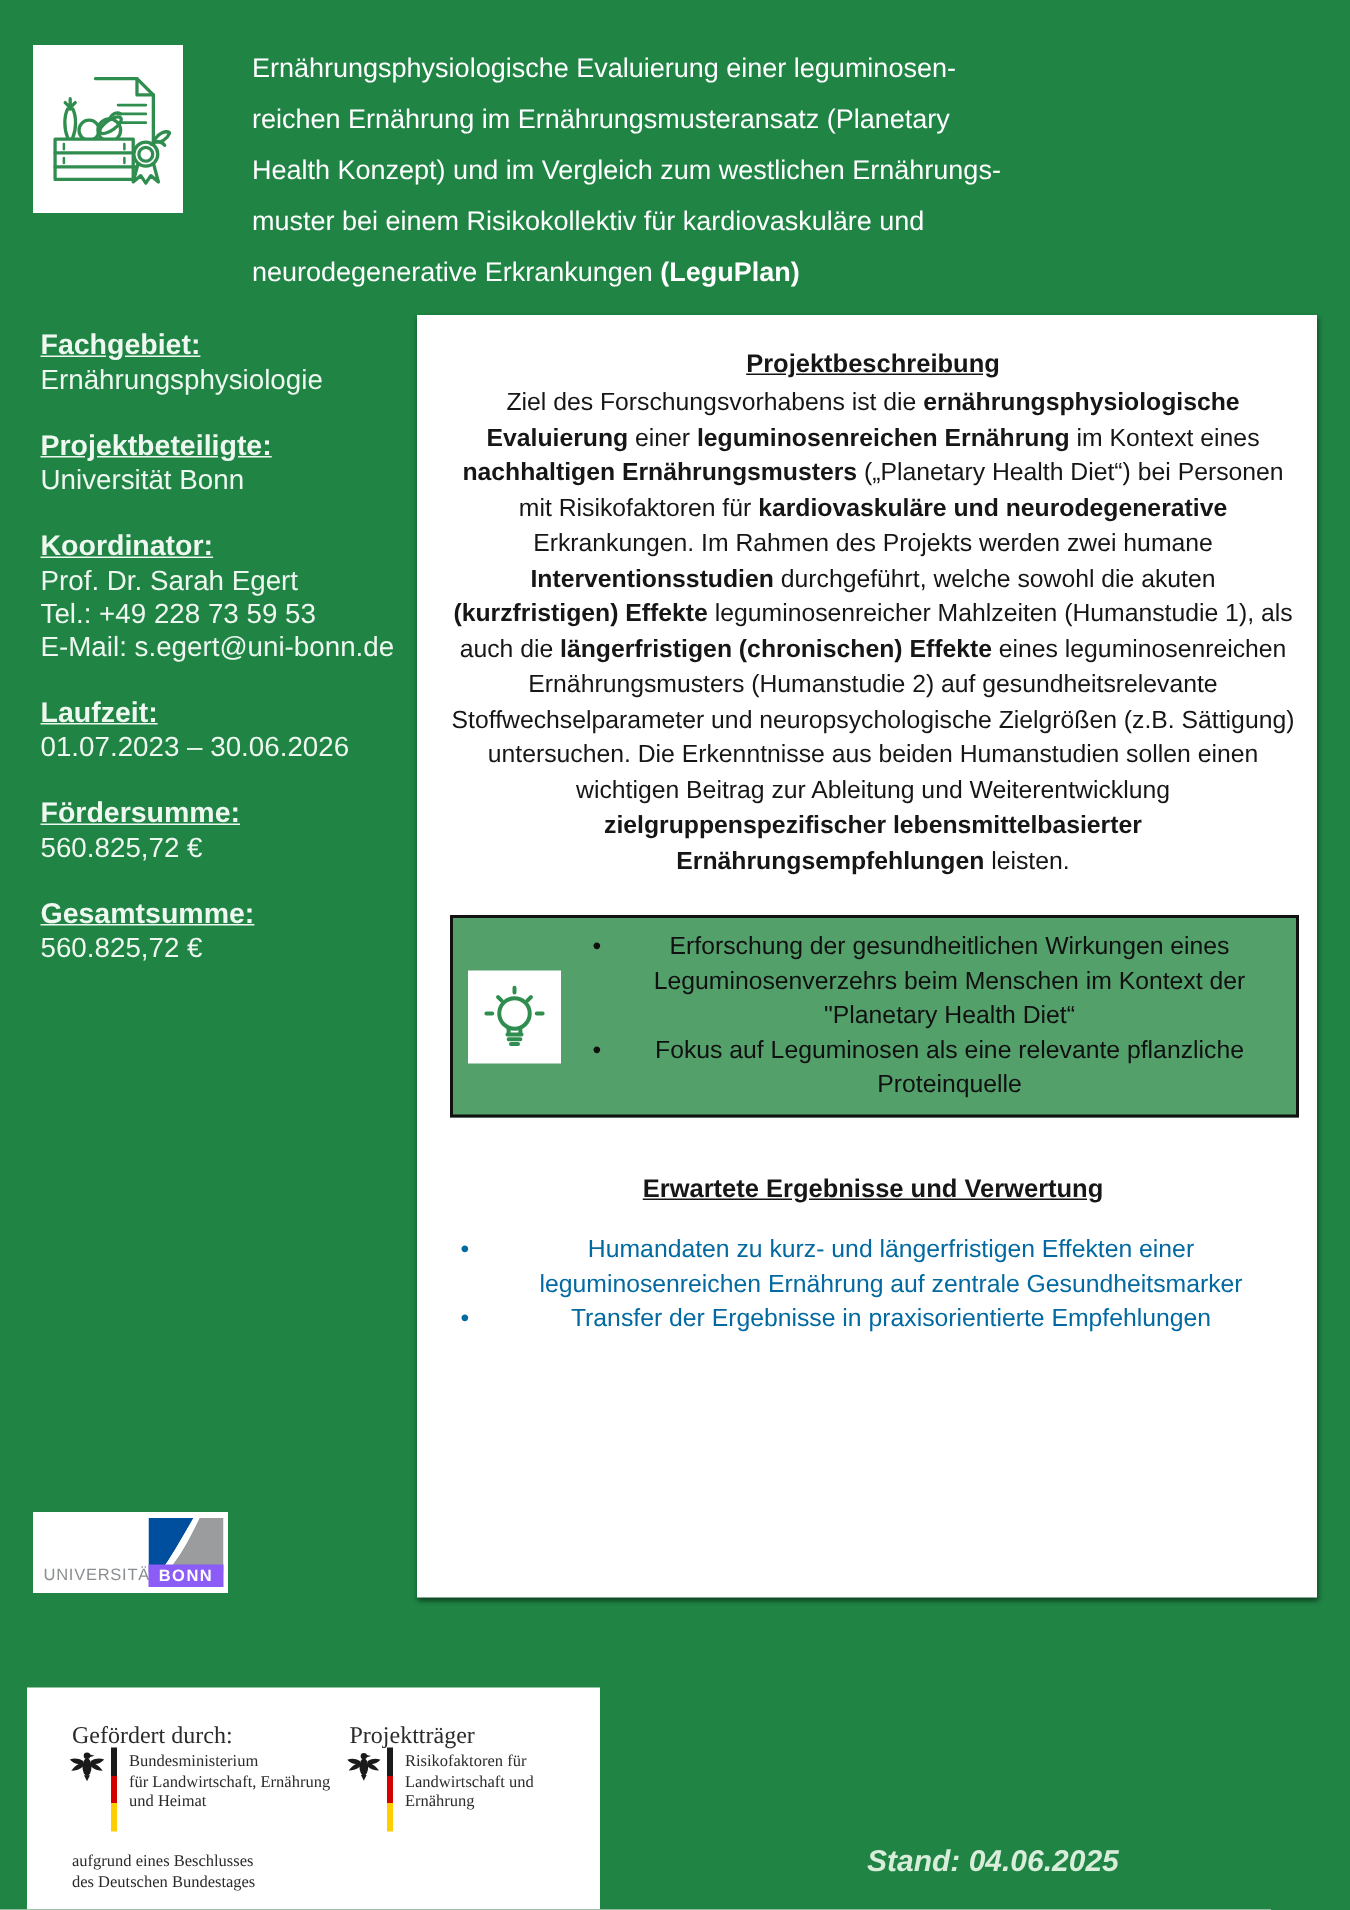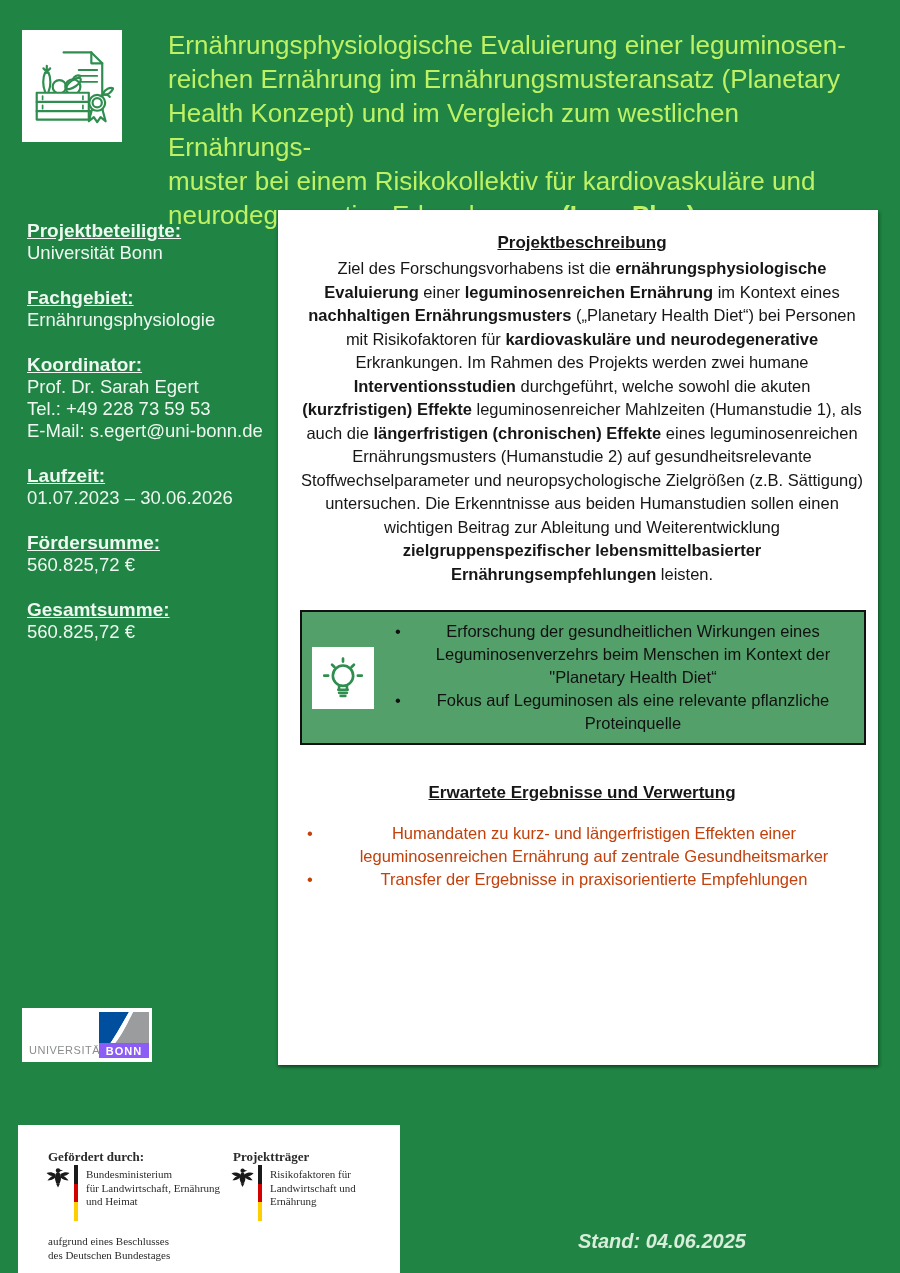--- a/index.html
+++ b/index.html
@@ -12,21 +12,21 @@
   }
   .b { font-weight:700; }
 
   
   .icon-box {
     position:absolute; left:22px; top:30px; width:100px; height:112px;
     background:#ffffff; display:flex; align-items:center; justify-content:center;
   }
   .page-title {
     position:absolute; left:168px; top:28px; width:712px;
-    font-size:26px; line-height:34px; color:#bef264; font-weight:400;
+    font-size:18px; line-height:34px; color:#ffffff; font-weight:400;
   }
 
   
   .sidebar { position:absolute; left:27px; top:220px; width:250px; }
   .sb-section { margin-bottom:23px; }
   .sb-label {
     font-weight:700; text-decoration:underline; font-size:19px; line-height:22px;
   }
   .sb-lines div { font-size:18.5px; line-height:22px; }
 
@@ -56,21 +56,21 @@
   ul.bullets { list-style:none; }
   ul.bullets li {
     position:relative; padding-left:24px; font-size:16.5px; line-height:23px;
   }
   ul.bullets li::before {
     content:"\2022"; position:absolute; left:7px; top:0;
   }
   .highlight-box ul.bullets { flex:1; color:#101010; }
 
   .results-heading { margin-top:36px; }
-  .results-list { color:#c2410c; margin-top:17px; }
+  .results-list { color:#0369a1; margin-top:17px; }
 
   
   .uni-box {
     position:absolute; left:22px; top:1008px; width:130px; height:54px;
     background:#ffffff;
   }
   .uni-graphic { position:absolute; right:3px; top:4px; }
   .uni-wordmark {
     position:absolute; left:7px; bottom:6px;
     font-size:11px; letter-spacing:0.5px; color:#8a8d8f; font-weight:400;
@@ -80,21 +80,21 @@
     background:#8b5cf6; color:#ffffff; font-weight:700; font-size:11px;
     display:flex; align-items:center; justify-content:center; letter-spacing:1px;
   }
 
   
   .funding-box {
     position:absolute; left:18px; top:1125px; width:382px; height:148px;
     background:#ffffff; color:#2b2b2b;
     font-family:"Liberation Serif", serif;
   }
-  .fund-label { position:absolute; font-size:13px; font-weight:700; }
+  .fund-label { position:absolute; font-size:16px; font-weight:400; }
   .fund-label.left { left:30px; top:24px; }
   .fund-label.right { left:215px; top:24px; }
   .gov-logo { position:absolute; display:flex; }
   .gov-logo.left { left:28px; top:40px; }
   .gov-logo.right { left:213px; top:40px; }
   .flag-stripe { width:4px; height:56px; margin:0 8px 0 4px; display:flex; flex-direction:column; }
   .flag-stripe span { flex:1; }
   .gov-text { font-size:11px; line-height:13.5px; padding-top:3px; }
   .fund-note { position:absolute; left:30px; top:110px; font-size:11px; line-height:13.5px; }
 
@@ -133,29 +133,29 @@
   <div class="page-title">
       <div><span>Ernährungsphysiologische Evaluierung einer leguminosen-</span></div>
       <div><span>reichen Ernährung im Ernährungsmusteransatz (Planetary</span></div>
       <div><span>Health Konzept) und im Vergleich zum westlichen Ernährungs-</span></div>
       <div><span>muster bei einem Risikokollektiv für kardiovaskuläre und</span></div>
       <div><span>neurodegenerative Erkrankungen </span><span class="b">(LeguPlan)</span></div>
     </div>
 
   <div class="sidebar">
     <div class="sb-section">
+      <div class="sb-label">Fachgebiet:</div>
+      <div class="sb-lines">
+          <div><span>Ernährungsphysiologie</span></div>
+        </div>
+    </div>
+    <div class="sb-section">
       <div class="sb-label">Projektbeteiligte:</div>
       <div class="sb-lines">
           <div><span>Universität Bonn</span></div>
-        </div>
-    </div>
-    <div class="sb-section">
-      <div class="sb-label">Fachgebiet:</div>
-      <div class="sb-lines">
-          <div><span>Ernährungsphysiologie</span></div>
         </div>
     </div>
     <div class="sb-section">
       <div class="sb-label">Koordinator:</div>
       <div class="sb-lines">
           <div><span>Prof. Dr. Sarah Egert</span></div>
           <div><span>Tel.: +49 228 73 59 53</span></div>
           <div><span>E-Mail: s.egert@uni-bonn.de</span></div>
         </div>
     </div>

